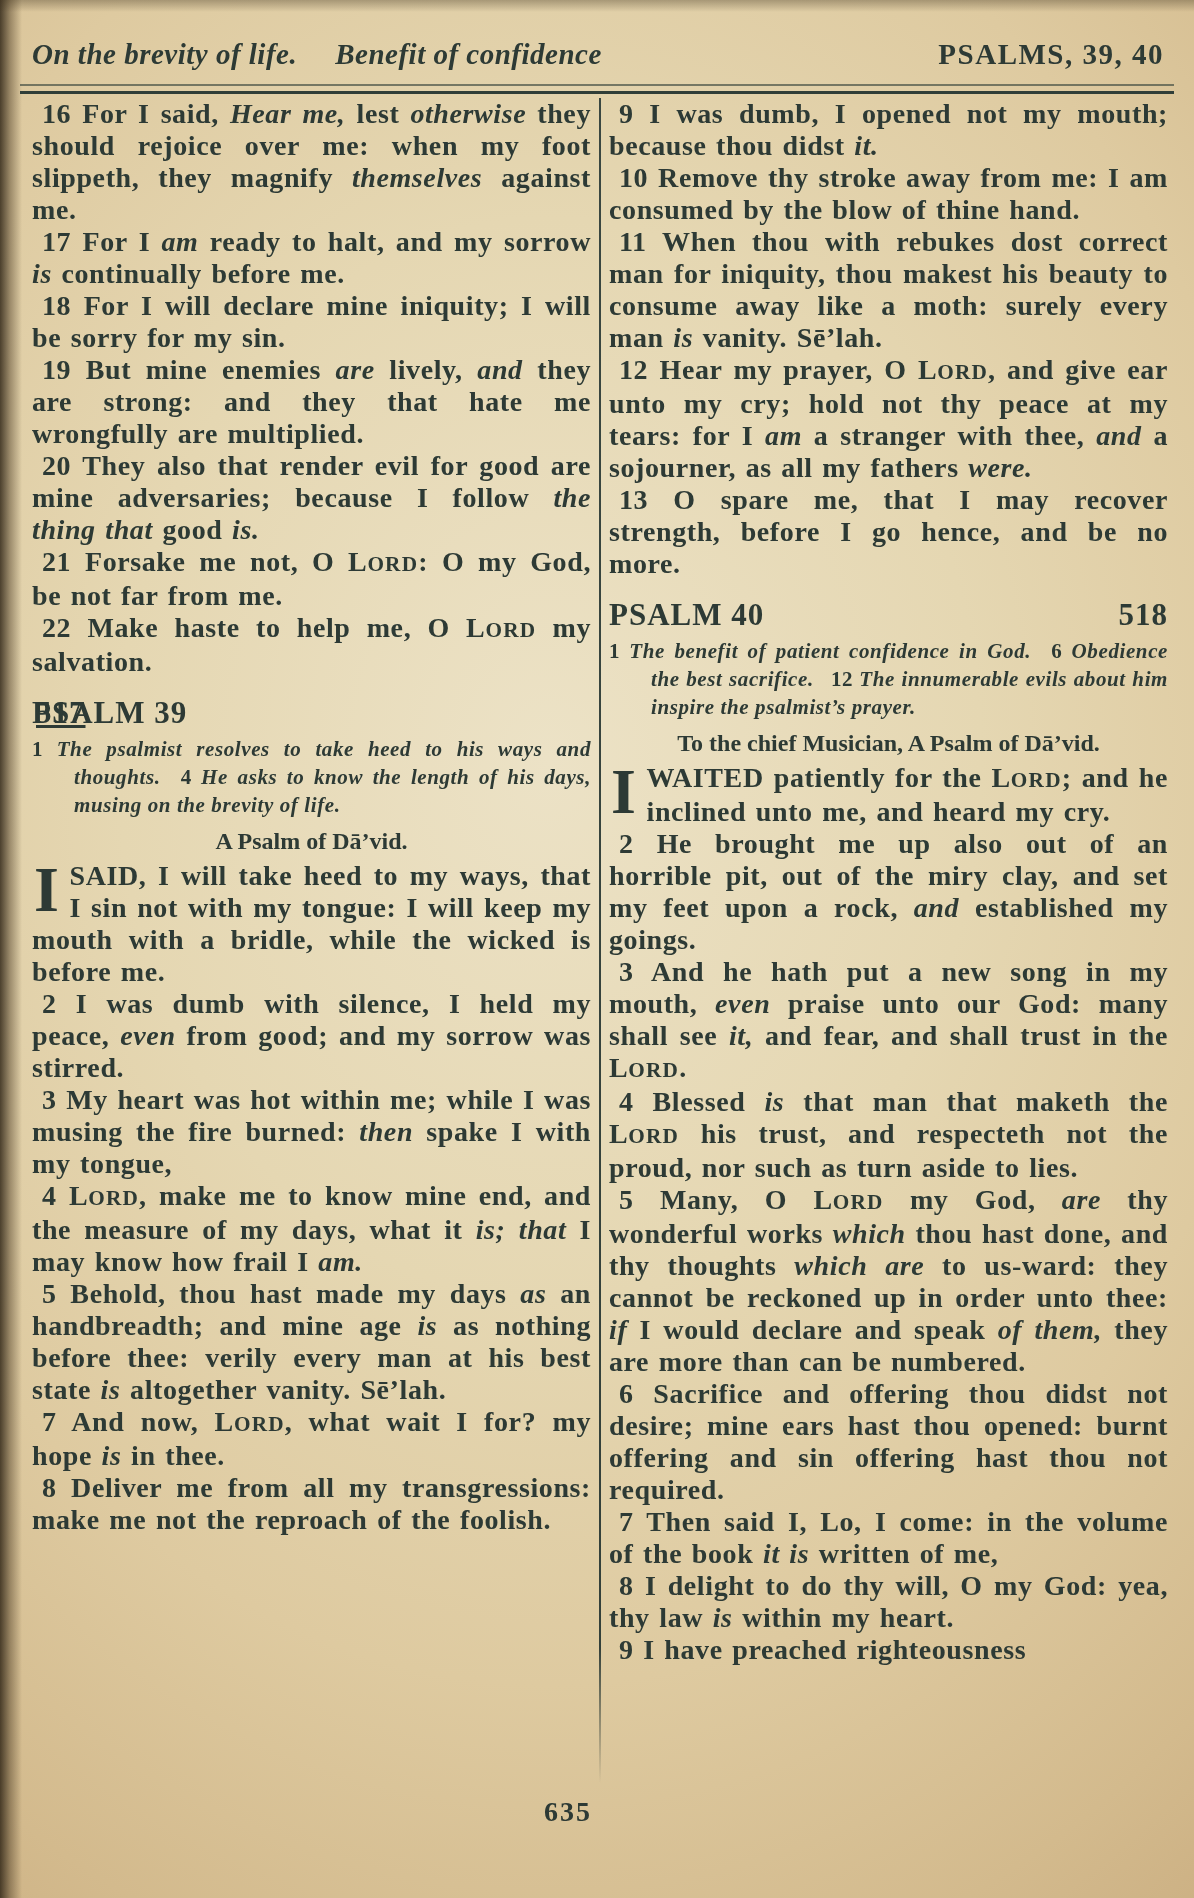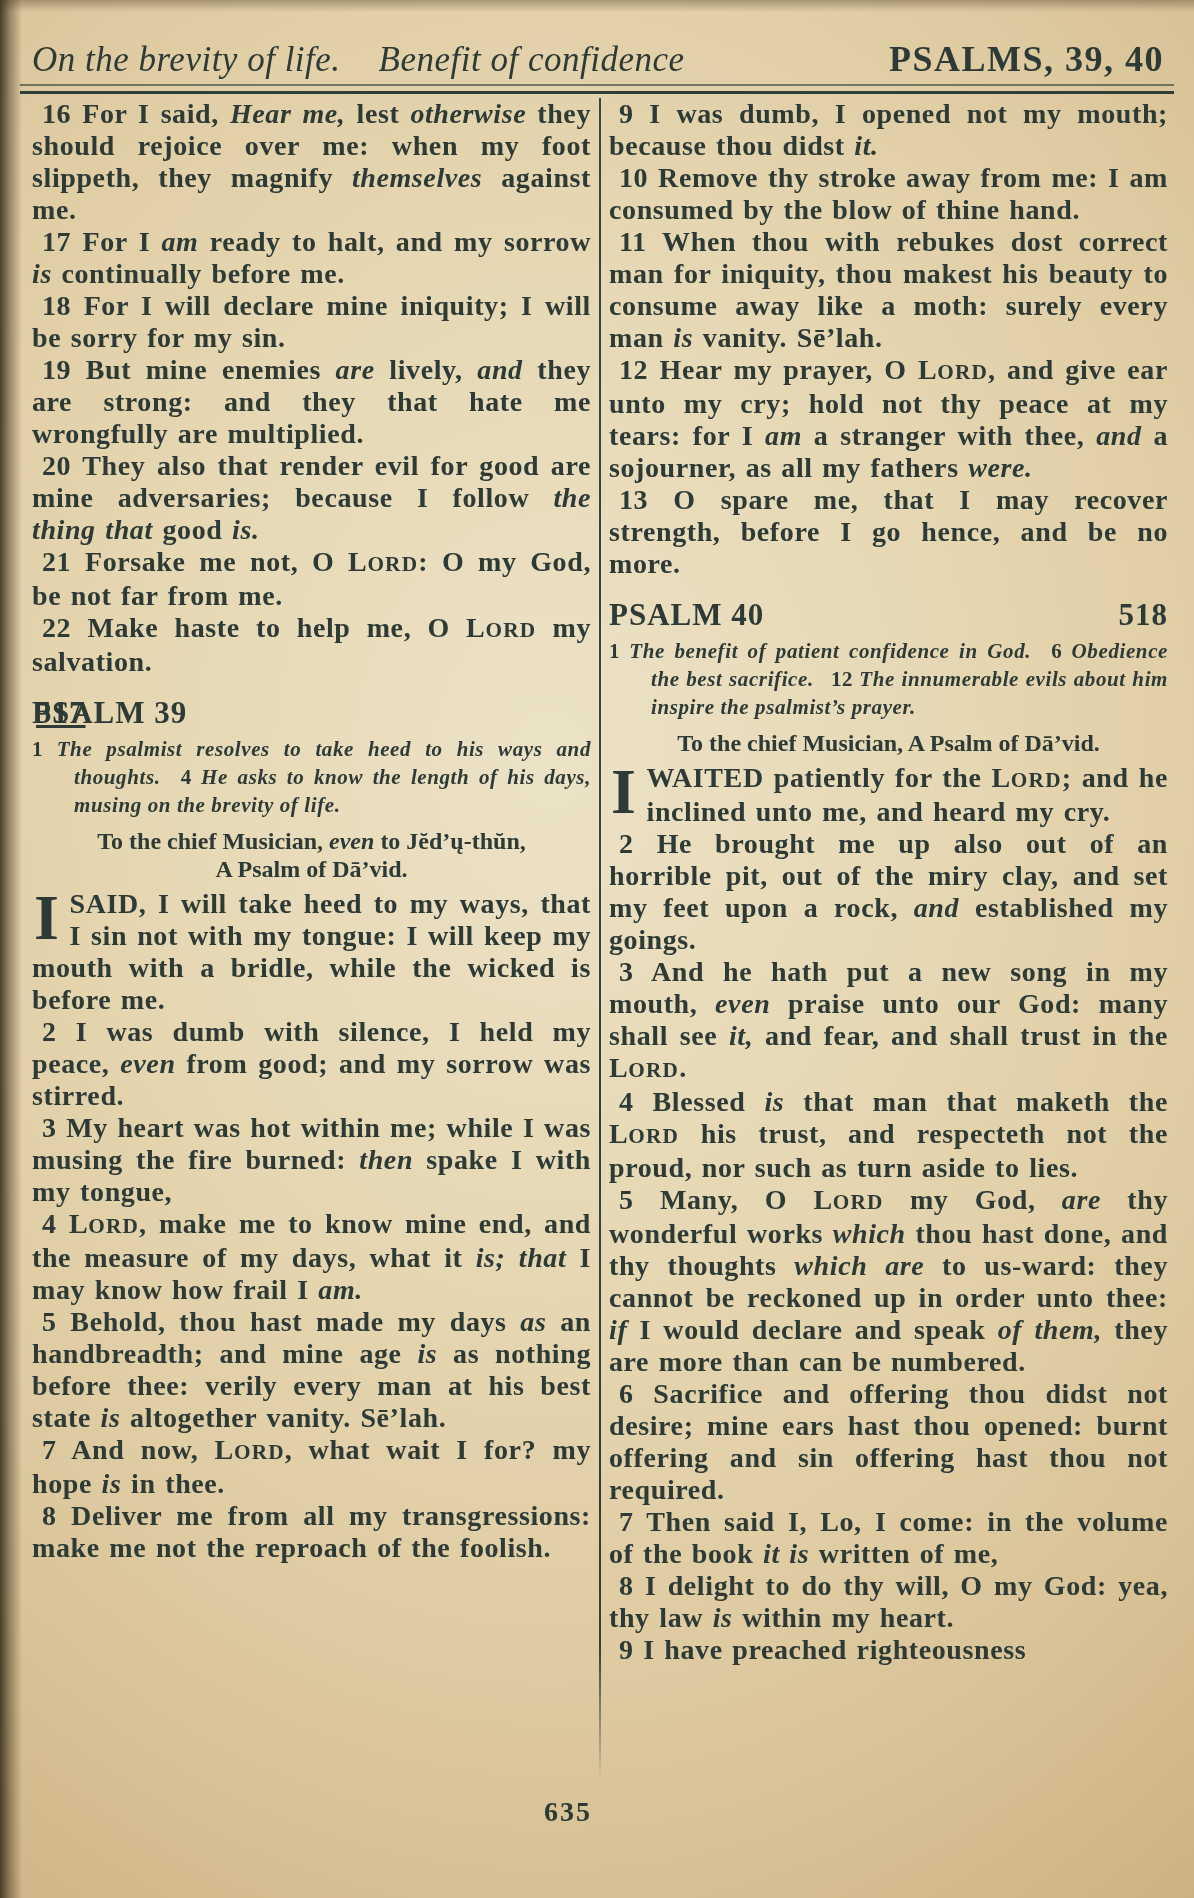--- a/index.html
+++ b/index.html
@@ -10,24 +10,24 @@
     font-family:"Liberation Serif","DejaVu Serif",serif;
     color:#2d3a35;
   }
   
   .spine-shadow{position:absolute;left:0;top:0;width:22px;height:100%;
     background:linear-gradient(90deg,rgba(42,32,18,.82),rgba(70,54,32,.45) 45%,rgba(70,54,32,0));}
   .top-shadow{position:absolute;left:0;top:0;width:100%;height:12px;
     background:linear-gradient(180deg,rgba(60,48,28,.35),rgba(60,48,28,0));}
 
   .running-head{position:absolute;top:38px;left:32px;right:30px;display:flex;align-items:baseline;}
-  .rh-note{font-style:italic;font-weight:normal;font-size:35px;letter-spacing:.5px;}
+  .rh-note{font-style:italic;font-weight:bold;font-size:29px;letter-spacing:.5px;}
   .rh-note.center{margin-left:38px;}
   .rh-spacer{flex:1;}
-  .rh-psalms{font-weight:bold;font-size:36px;letter-spacing:1.5px;}
+  .rh-psalms{font-weight:bold;font-size:29px;letter-spacing:1.5px;}
 
   .header-rule{position:absolute;top:84px;left:20px;right:20px;height:5px;
     border-top:2px solid rgba(58,70,62,.65);border-bottom:3px solid #303e38;}
 
   .columns{position:absolute;top:98px;left:32px;right:26px;display:flex;}
   .col{width:calc(50% - 9px);}
   .col-divider{width:2px;background:linear-gradient(180deg,#3a4741 0%,#33403a 92%,rgba(51,64,58,0));
     height:1685px;margin:0 8px;}
 
   p.body{margin:0;font-size:28px;line-height:32px;font-weight:bold;
@@ -74,21 +74,20 @@
       <p class="body verse"><span>16 For I said, </span><span class="it">Hear me,</span><span> lest </span><span class="it">otherwise</span><span> they should rejoice over me: when my foot slippeth, they magnify </span><span class="it">themselves</span><span> against me.</span></p>
       <p class="body verse"><span>17 For I </span><span class="it">am</span><span> ready to halt, and my sorrow </span><span class="it">is</span><span> continually before me.</span></p>
       <p class="body verse"><span>18 For I will declare mine iniquity; I will be sorry for my sin.</span></p>
       <p class="body verse"><span>19 But mine enemies </span><span class="it">are</span><span> lively, </span><span class="it">and</span><span> they are strong: and they that hate me wrongfully are multiplied.</span></p>
       <p class="body verse"><span>20 They also that render evil for good are mine adversaries; because I follow </span><span class="it">the thing that</span><span> good </span><span class="it">is.</span></p>
       <p class="body verse"><span>21 Forsake me not, O </span><span class="sc"><span class="sc0">L</span><span class="scr">ord</span></span><span>: O my God, be not far from me.</span></p>
       <p class="body verse"><span>22 Make haste to help me, O </span><span class="sc"><span class="sc0">L</span><span class="scr">ord</span></span><span> my salvation.</span></p>
       <div class="psalm-heading"><span class="href-l">517</span><span>PSALM 39</span><span class="href-r"></span></div>
       <p class="summary"><span>1 </span><span class="it">The psalmist resolves to take heed to his ways and thoughts.</span><span>  4 </span><span class="it">He asks to know the length of his days, musing on the brevity of life.</span></p>
       <div class="inscription">
-        <div class="insc-line"><span>To the chief Musician, </span><span class="it">even</span><span> to Jĕd’ų-thŭn,</span></div>
         <div class="insc-line"><span>A Psalm of Dā’vid.</span></div>
       </div>
       <p class="body dropcap-para"><span class="dc">I</span><span>SAID, I will take heed to my ways, that I sin not with my tongue: I will keep my mouth with a bridle, while the wicked is before me.</span></p>
       <p class="body verse"><span>2 I was dumb with silence, I held my peace, </span><span class="it">even</span><span> from good; and my sorrow was stirred.</span></p>
       <p class="body verse"><span>3 My heart was hot within me; while I was musing the fire burned: </span><span class="it">then</span><span> spake I with my tongue,</span></p>
       <p class="body verse"><span>4 </span><span class="sc"><span class="sc0">L</span><span class="scr">ord</span></span><span>, make me to know mine end, and the measure of my days, what it </span><span class="it">is; that</span><span> I may know how frail I </span><span class="it">am.</span></p>
       <p class="body verse"><span>5 Behold, thou hast made my days </span><span class="it">as</span><span> an handbreadth; and mine age </span><span class="it">is</span><span> as nothing before thee: verily every man at his best state </span><span class="it">is</span><span> altogether vanity. Sē’lah.</span></p>
       <p class="body verse"><span>7 And now, </span><span class="sc"><span class="sc0">L</span><span class="scr">ord</span></span><span>, what wait I for? my hope </span><span class="it">is</span><span> in thee.</span></p>
       <p class="body verse"><span>8 Deliver me from all my transgressions: make me not the reproach of the foolish.</span></p>
     </div>

